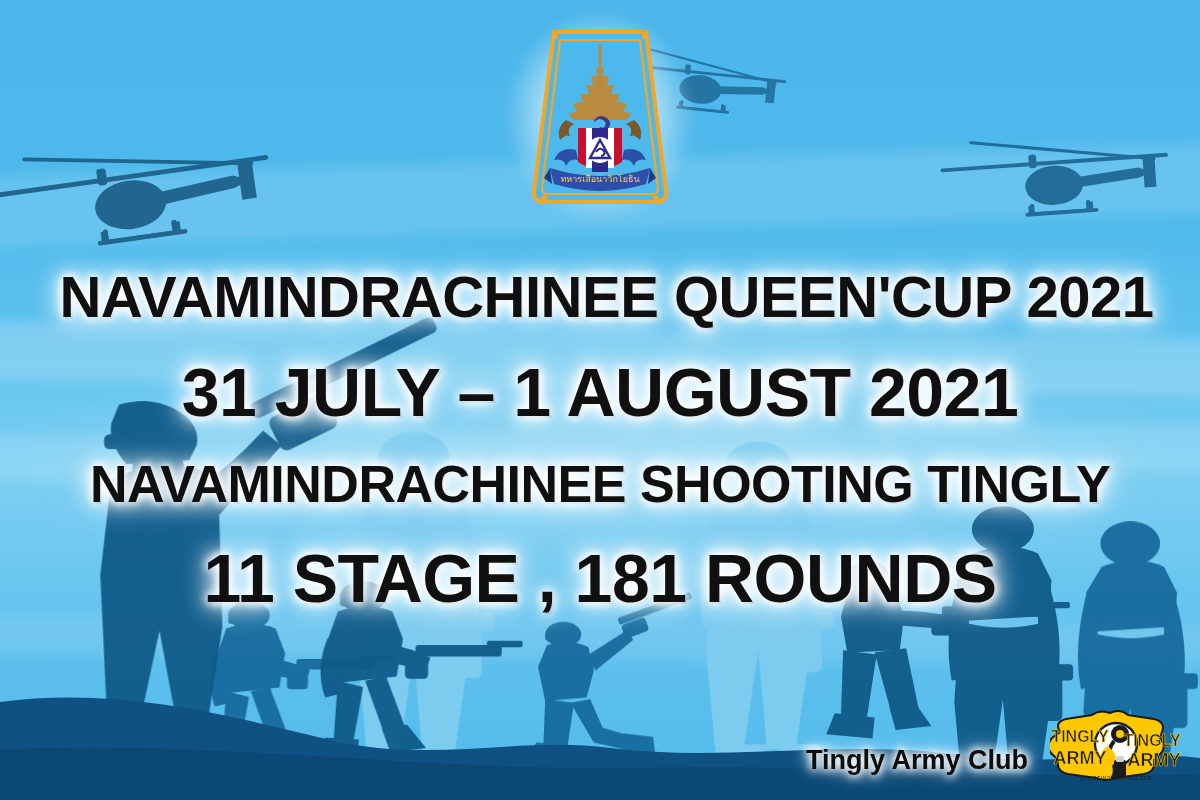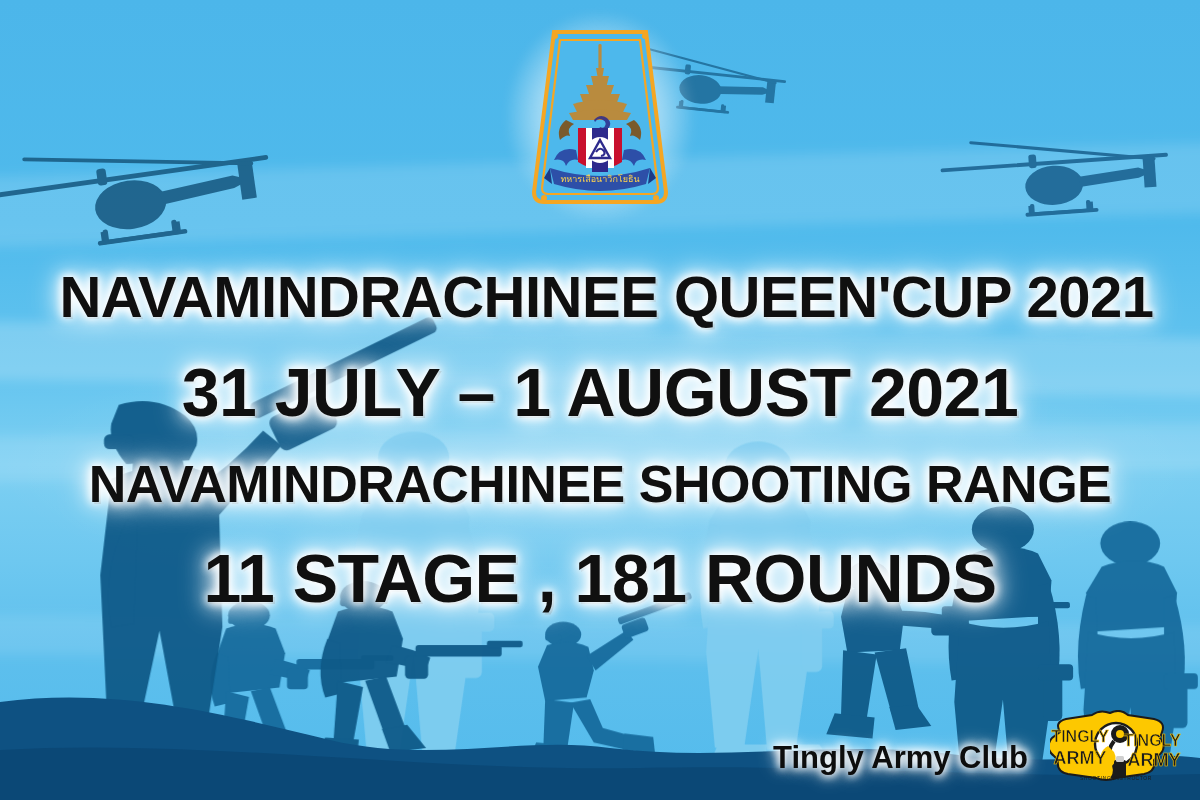--- a/index.html
+++ b/index.html
@@ -110,21 +110,21 @@
 
   
   .footer {
     position: absolute;
     right: 172px;
     bottom: 24px;
     display: flex;
     align-items: baseline;
     gap: 18px;
     color: #0d0d0d;
-    font-size: 31px;
+    font-size: 27px;
     font-weight: 700;
     text-shadow:
        0 0 8px #ffffff,
        0 0 8px #ffffff,
        0 0 14px #ffffff,
        0 0 20px rgba(255,255,255,0.95);
     white-space: nowrap;
   }
 
   
@@ -346,21 +346,21 @@
         <path d="M30 146 l-6 10 l8 6 z" fill="#1d3a85"></path>
         <path d="M130 146 l6 10 l-8 6 z" fill="#1d3a85"></path>
         <text x="80" y="160" text-anchor="middle" font-size="9" fill="#ffd24d" font-family="'DejaVu Sans', sans-serif">ทหารเสือนาวิกโยธิน</text>
       </g>
     </svg>
   </div>
 
   <div class="headlines">
     <h1 class="hl hl-1">NAVAMINDRACHINEE QUEEN'CUP 2021</h1>
     <h2 class="hl hl-2">31 JULY – 1 AUGUST 2021</h2>
-    <h2 class="hl hl-3">NAVAMINDRACHINEE SHOOTING RANGE</h2>
+    <h2 class="hl hl-3">NAVAMINDRACHINEE SHOOTING TINGLY</h2>
     <h2 class="hl hl-4">11 STAGE , 181 ROUNDS</h2>
   </div>
 
   <div class="footer">
     <span>Tingly Army Club</span>
   </div>
 
   <div class="badge">
     <svg width="132" height="80" viewBox="0 0 132 80" aria-hidden="true">
 

